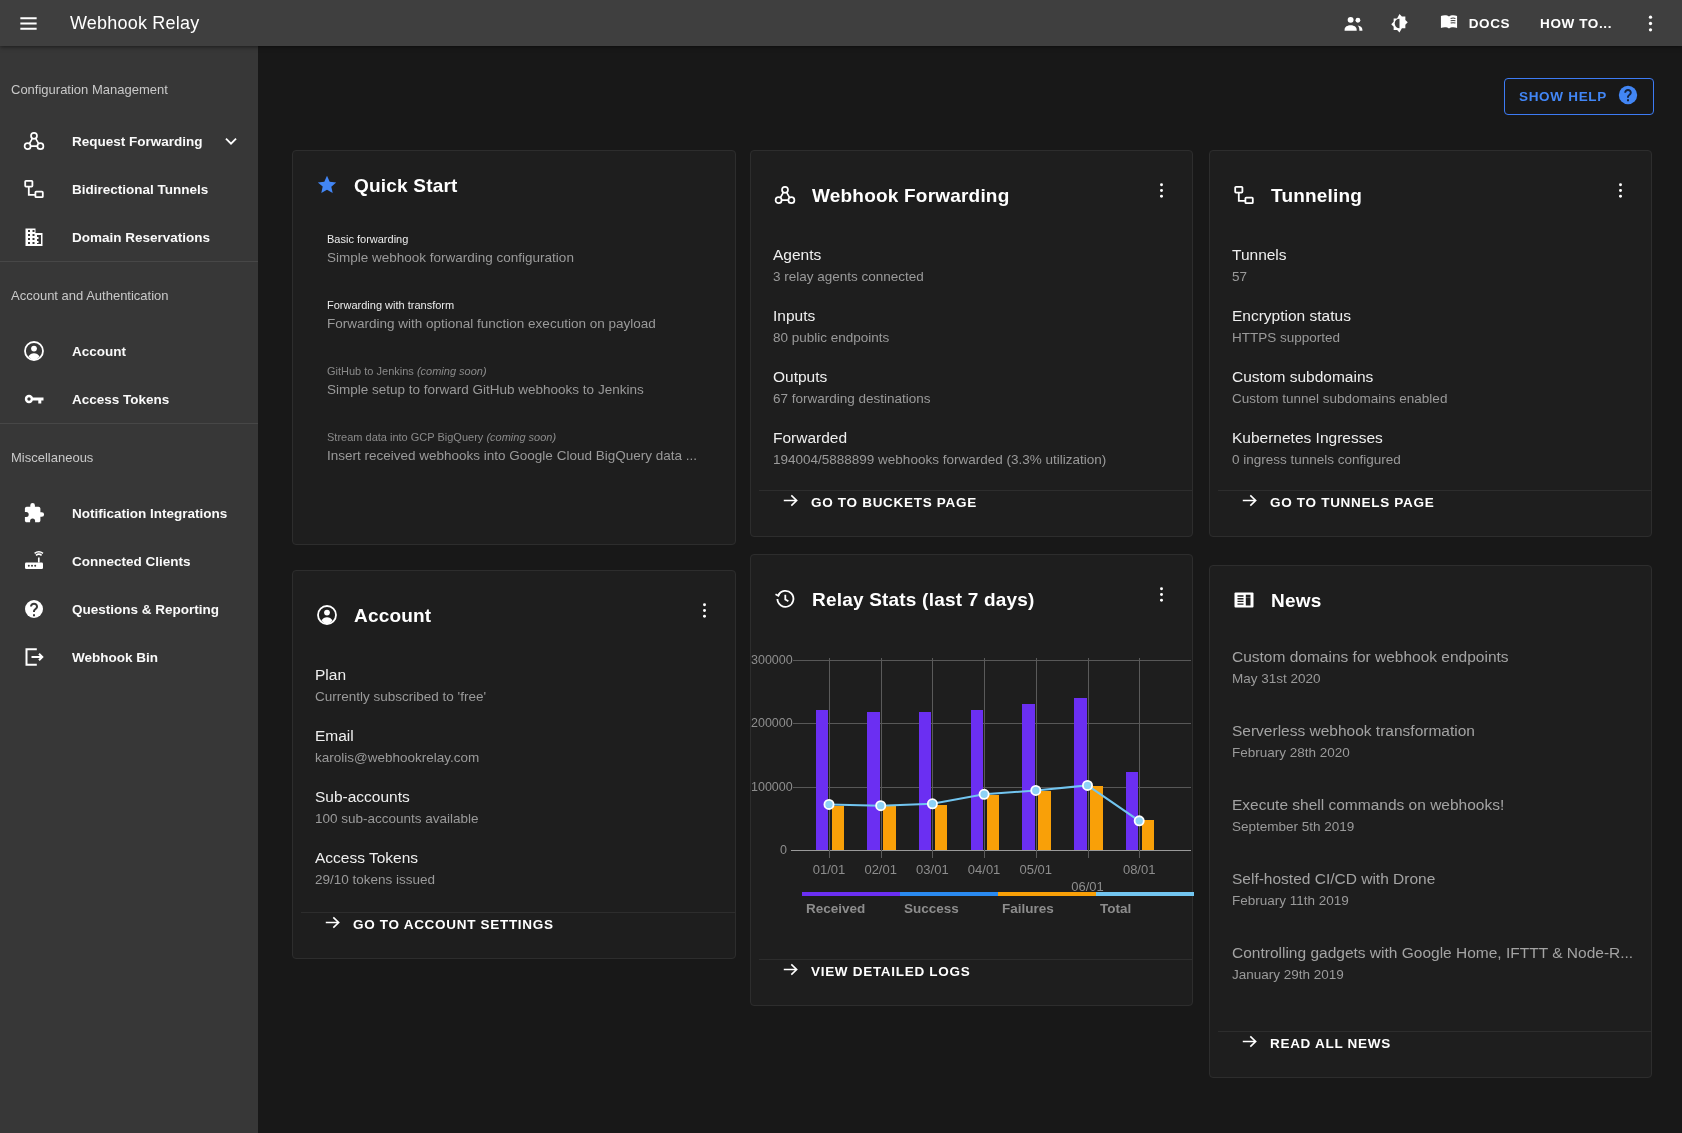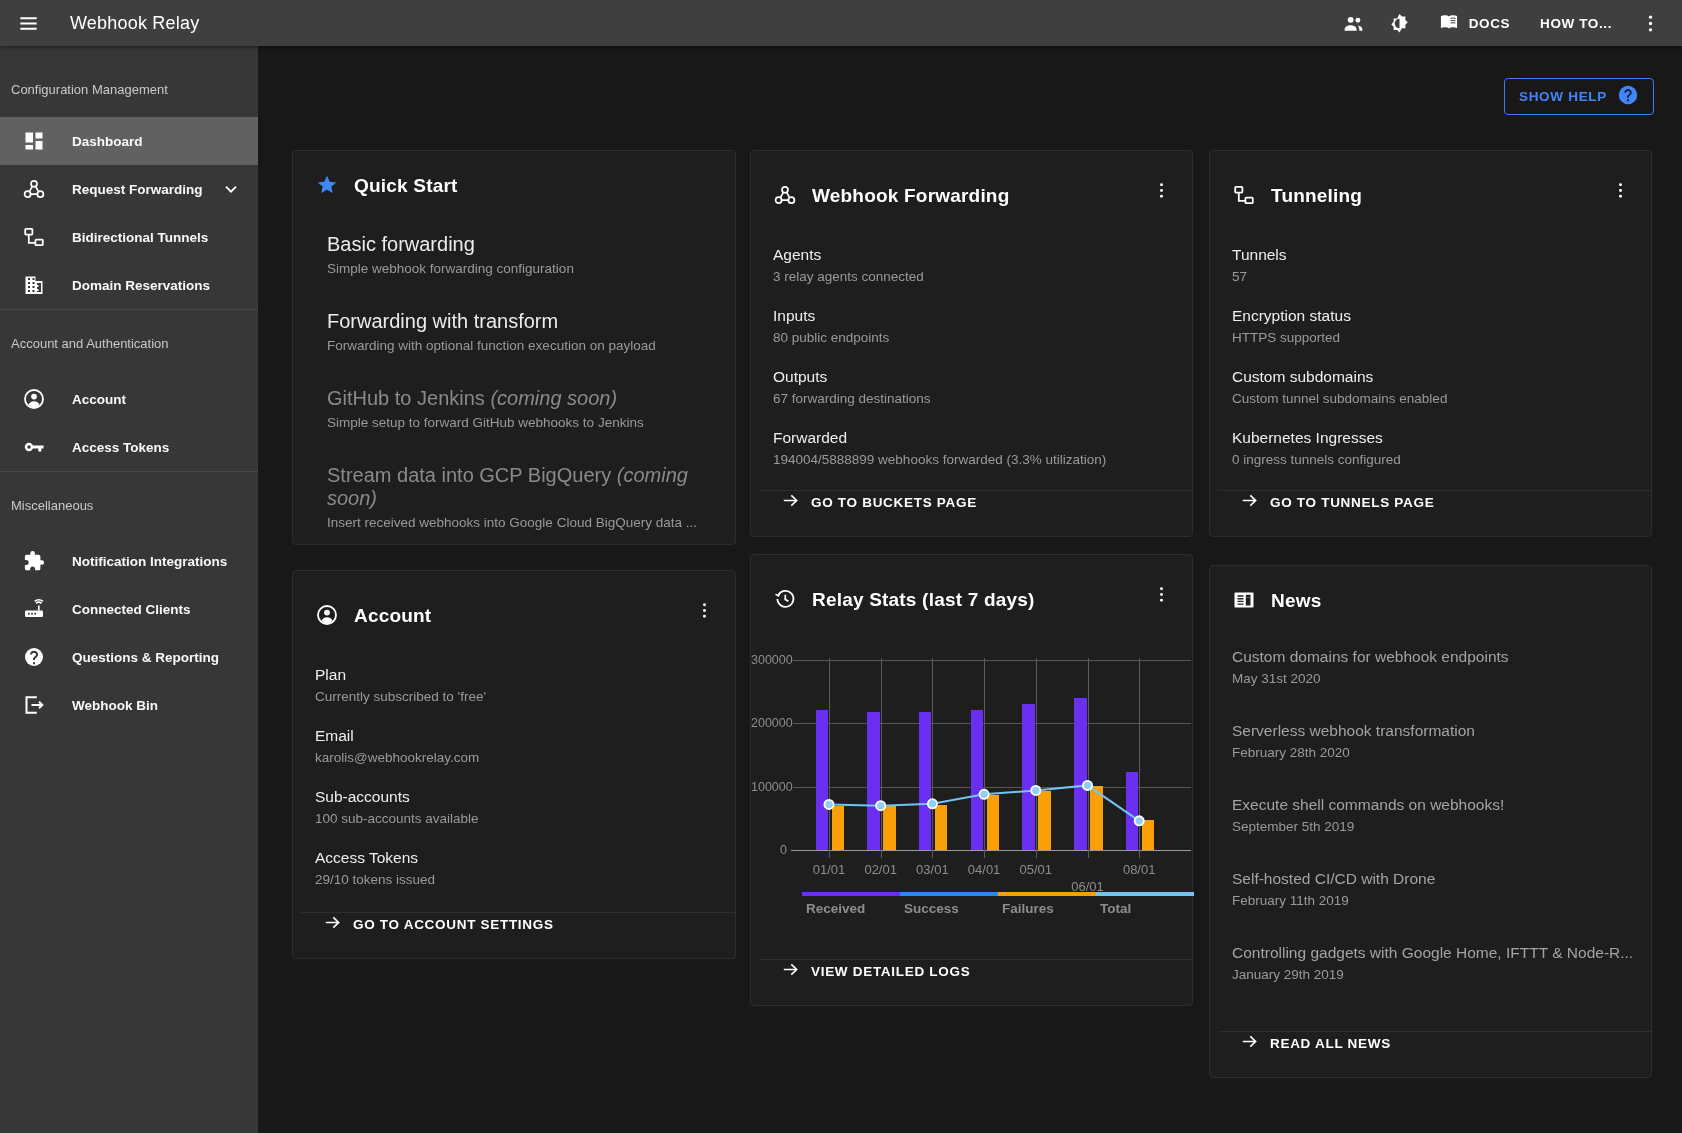--- a/index.html
+++ b/index.html
@@ -52,21 +52,21 @@
     display:flex; align-items:center; justify-content:center; }
   .kebab svg { width:21px; height:21px; }
   .card-footer { position:absolute; left:8px; right:0; bottom:0; height:46px; border-top:1px solid #2d2d2d;
     display:flex; align-items:flex-start; padding-left:22px;margin-top:39px; }
   .footer-link { background:none; border:none; cursor:pointer; display:flex; align-items:center; gap:11px;
     color:#fff; font-family:inherit; font-size:13.5px; font-weight:bold; letter-spacing:.7px; }
   .footer-link svg { width:19px; height:19px; }
   
   .qs-items { margin:36px 14px 0 34px; }
   .qs-item { margin-bottom:34px; cursor:pointer; }
-  .qs-title { font-size:20px; color:#ececec; }
+  .qs-title { font-size:11px; color:#ececec; }
   .qs-suffix { font-style:italic; }
   .qs-item.disabled .qs-title { color:#8a8a8a; }
   .qs-desc { font-size:13.5px; color:#9a9a9a; margin-top:5px; white-space:nowrap; overflow:hidden; }
   
   .stats { margin:38px 14px 0 22px; }
   .stat { margin-bottom:20px; }
   .stat-label { font-size:15.5px; color:#efefef; line-height:20px; }
   .stat-sub { font-size:13.5px; color:#9a9a9a; margin-top:3px; line-height:18px; }
   
   .news-items { margin:36px 10px 0 22px; }
@@ -126,29 +126,20 @@
           <circle cx="12" cy="12" r="1.7"></circle>
           <circle cx="12" cy="18.6" r="1.7"></circle>
         </svg>
     </button>
   </div>
 </header>
 
 <nav class="sidebar" id="sidebar-nav">
     <div class="nav-section">
       <div class="nav-section-label">Configuration Management</div>
-      <div class="nav-item active">
-        <span class="nav-icon"><svg viewBox="0 0 24 24" fill="#fff">
-            <rect x="3.5" y="3.5" width="7.5" height="10"></rect>
-            <rect x="13.5" y="3.5" width="7" height="6"></rect>
-            <rect x="13.5" y="12" width="7" height="8.5"></rect>
-            <rect x="3.5" y="16" width="7.5" height="4.5"></rect>
-          </svg></span>
-        <span class="nav-label">Dashboard</span>
-      </div>
       <div class="nav-item">
         <span class="nav-icon"><svg viewBox="0 0 24 24" fill="none" stroke="#fff" stroke-width="1.7">
             <circle cx="5.6" cy="17.2" r="3"></circle>
             <circle cx="18.4" cy="17.2" r="3"></circle>
             <circle cx="12" cy="6.8" r="3"></circle>
             <path d="M10.4 9.4l-3 5.2M13.6 9.4l3 5.2M8.6 17.2h6.8"></path>
           </svg></span>
         <span class="nav-label">Request Forwarding</span>
         <span class="nav-chevron"><svg viewBox="0 0 24 24" fill="none" stroke="#fff" stroke-width="2">
             <path d="M6.5 9.5l5.5 5.5 5.5-5.5"></path>

